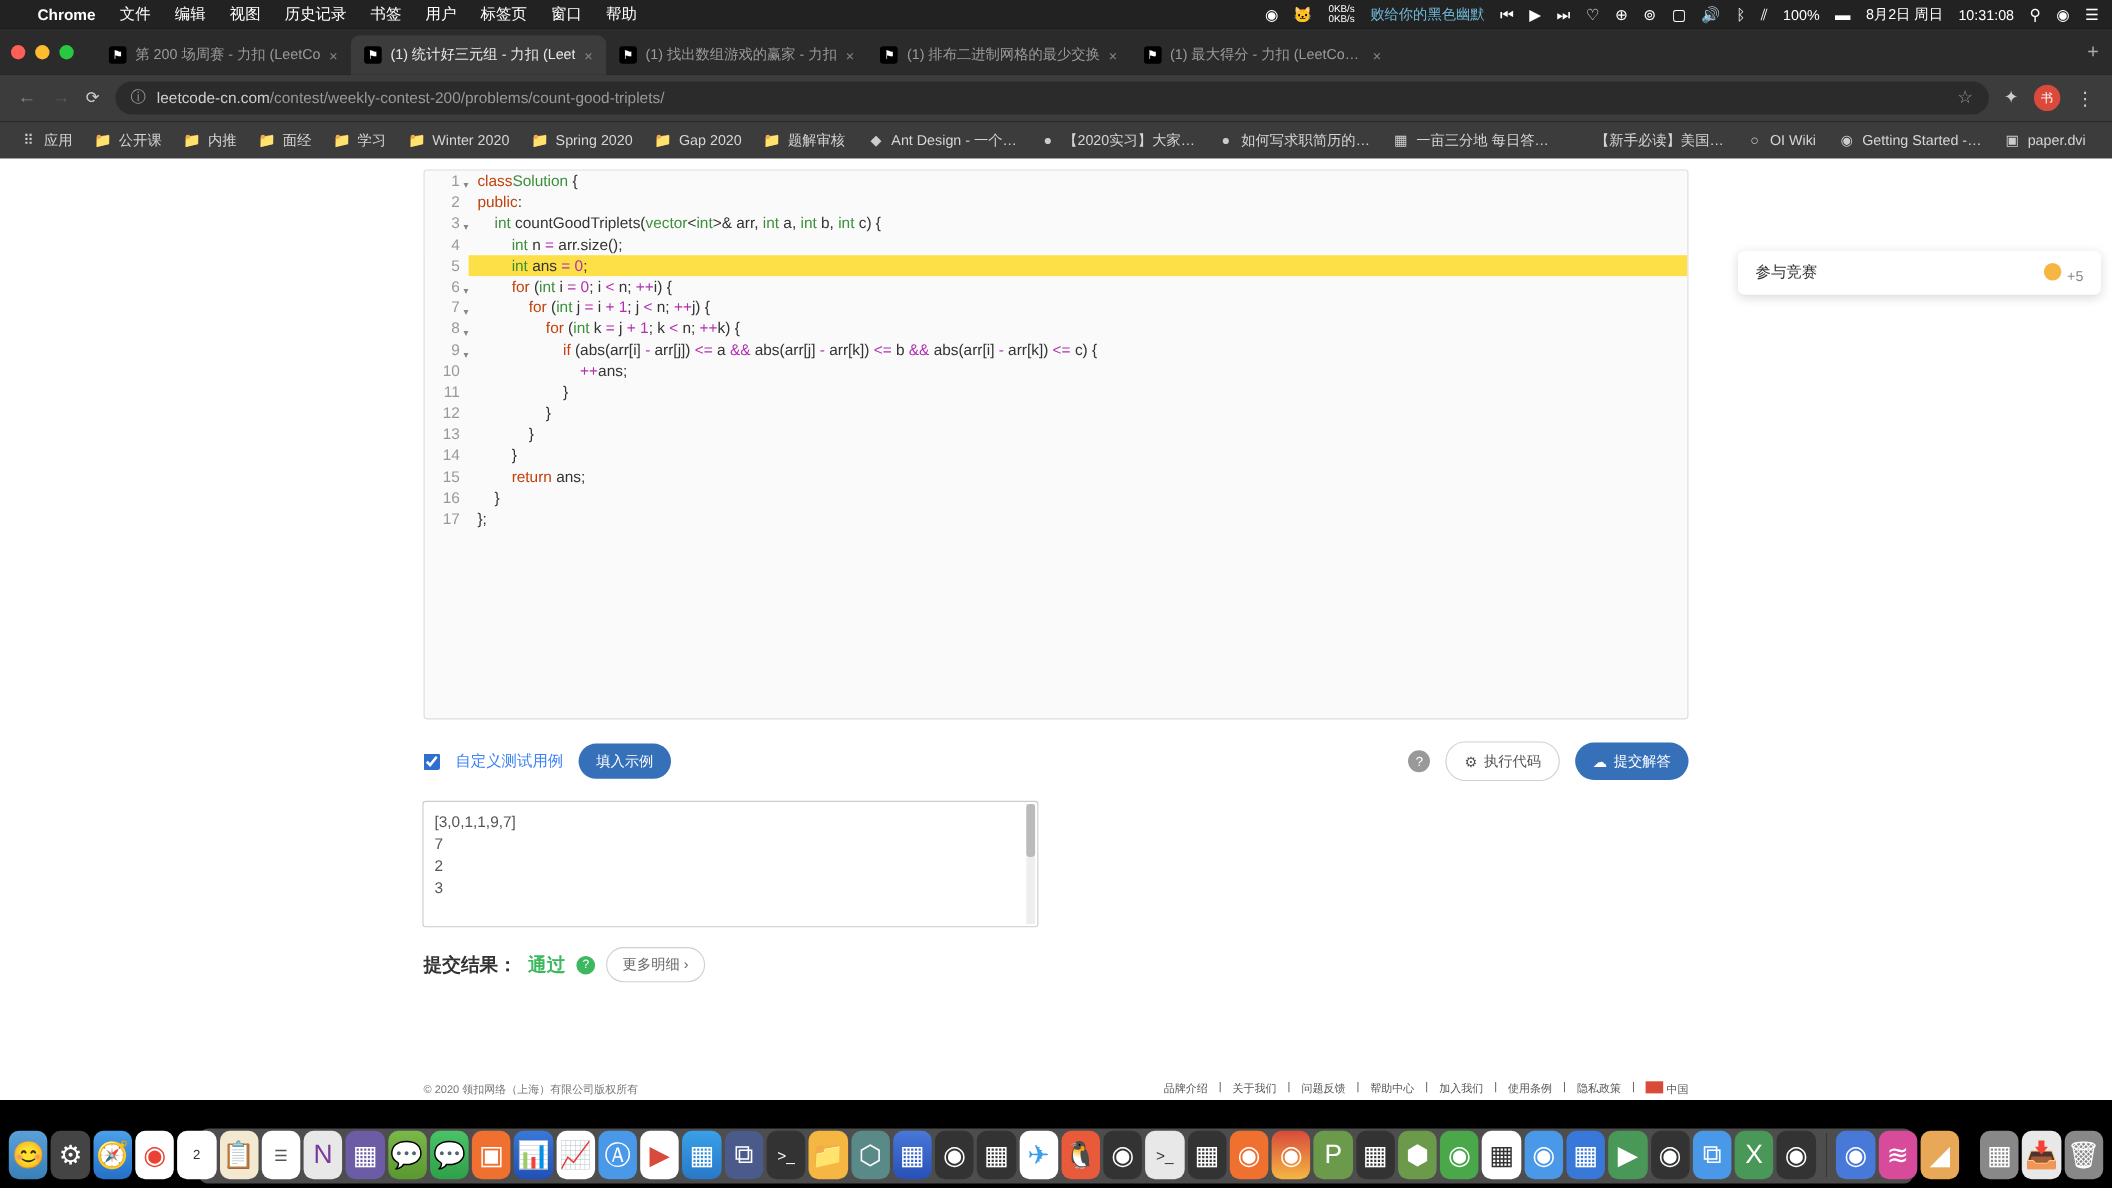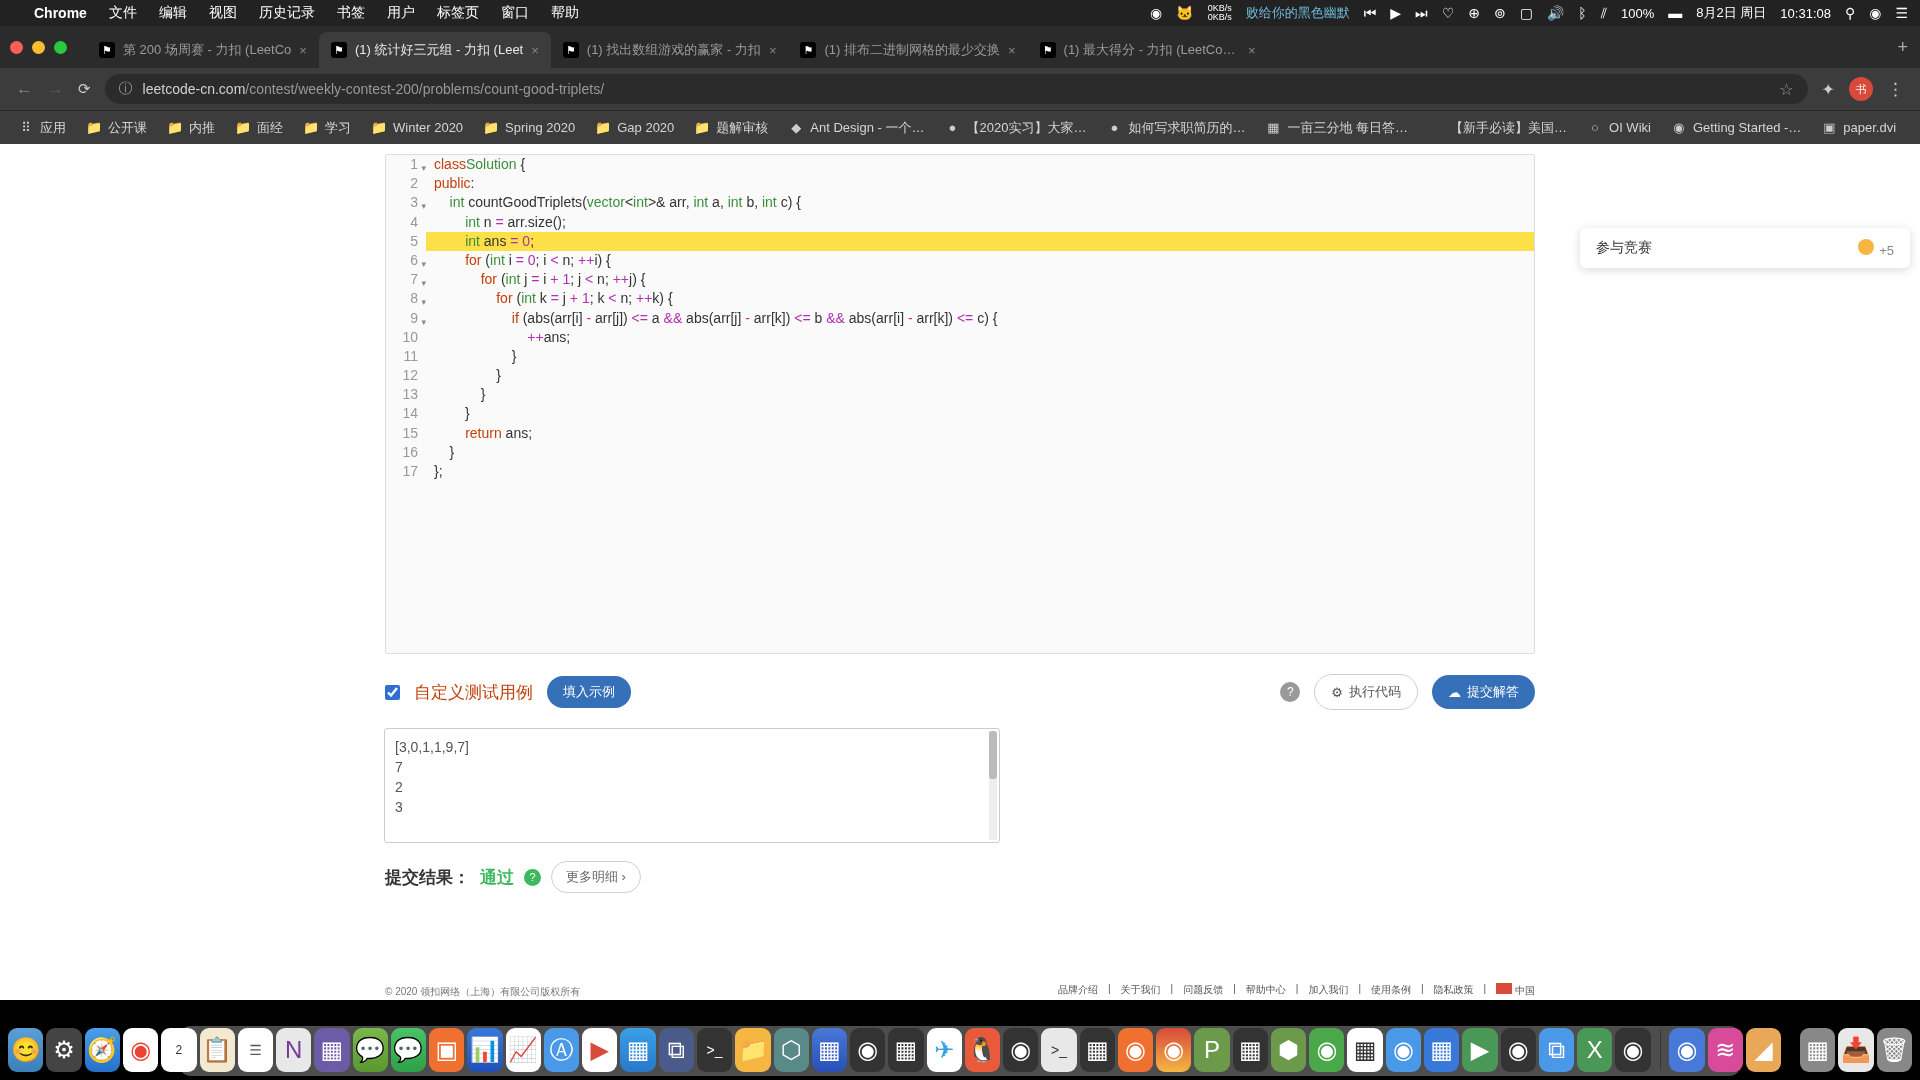--- a/index.html
+++ b/index.html
@@ -43,29 +43,29 @@
 .code{flex:1;white-space:pre}
 .code-line{height:19.2px;padding-left:8px}
 .hl{background:#fde047}
 .kw{color:#c2410c}
 .type{color:#3b8f3b}
 .fn{color:#333}
 .op{color:#b030b0}
 .num{color:#b030b0}
 .below-editor{width:1150px;margin:20px auto 0;display:flex;align-items:center;gap:14px}
 .chk{width:15px;height:15px;accent-color:#2f6fd0}
-.custom-label{color:#c2410c;font-size:17px}
+.custom-label{color:#3b82f6;font-size:14px}
 .pill-btn{background:#3570b8;color:#fff;border:none;border-radius:16px;padding:7px 16px;font-size:13px}
 .spacer{flex:1}
 .help{width:20px;height:20px;border-radius:50%;background:#999;color:#fff;display:flex;align-items:center;justify-content:center;font-size:12px}
 .outline-btn{background:#fff;border:1px solid #d0d0d0;border-radius:18px;padding:8px 16px;font-size:13px;color:#555;display:flex;align-items:center;gap:6px}
 .solid-btn{background:#3570b8;color:#fff;border:none;border-radius:18px;padding:8px 16px;font-size:13px;display:flex;align-items:center;gap:6px}
 .gear{font-size:13px}
 .cloud{font-size:13px}
-.testbox{width:616px;height:115px;margin:18px 0 0 384px;border:1px solid #ccc;border-radius:3px;padding:8px 10px;color:#555;font-size:14px;line-height:20px;resize:none;font-family:inherit;position:relative}
+.testbox{width:560px;height:115px;margin:18px 0 0 384px;border:1px solid #ccc;border-radius:3px;padding:8px 10px;color:#555;font-size:14px;line-height:20px;resize:none;font-family:inherit;position:relative}
 .testbox-scroll{position:absolute;right:2px;top:2px;bottom:2px;width:8px;background:#eee}
 .testbox-thumb{position:absolute;top:0;width:8px;height:48px;background:#bbb;border-radius:3px}
 .result-row{width:1150px;margin:18px auto 0;display:flex;align-items:center;gap:10px}
 .result-label{font-size:17px;font-weight:600;color:#333}
 .pass{color:#3db85f;font-size:17px;font-weight:600}
 .pass-icon{width:17px;height:17px;border-radius:50%;background:#3db85f;color:#fff;font-size:11px;display:inline-flex;align-items:center;justify-content:center}
 .more-btn{border:1px solid #d0d0d0;border-radius:18px;padding:6px 14px;font-size:13px;color:#666;background:#fff}
 .footer{width:1150px;margin:90px auto 0;display:flex;font-size:10px;color:#777}
 .footer-left{line-height:1.8}
 .footer-right{margin-left:auto;display:flex;flex-direction:column;align-items:flex-end;gap:6px}

